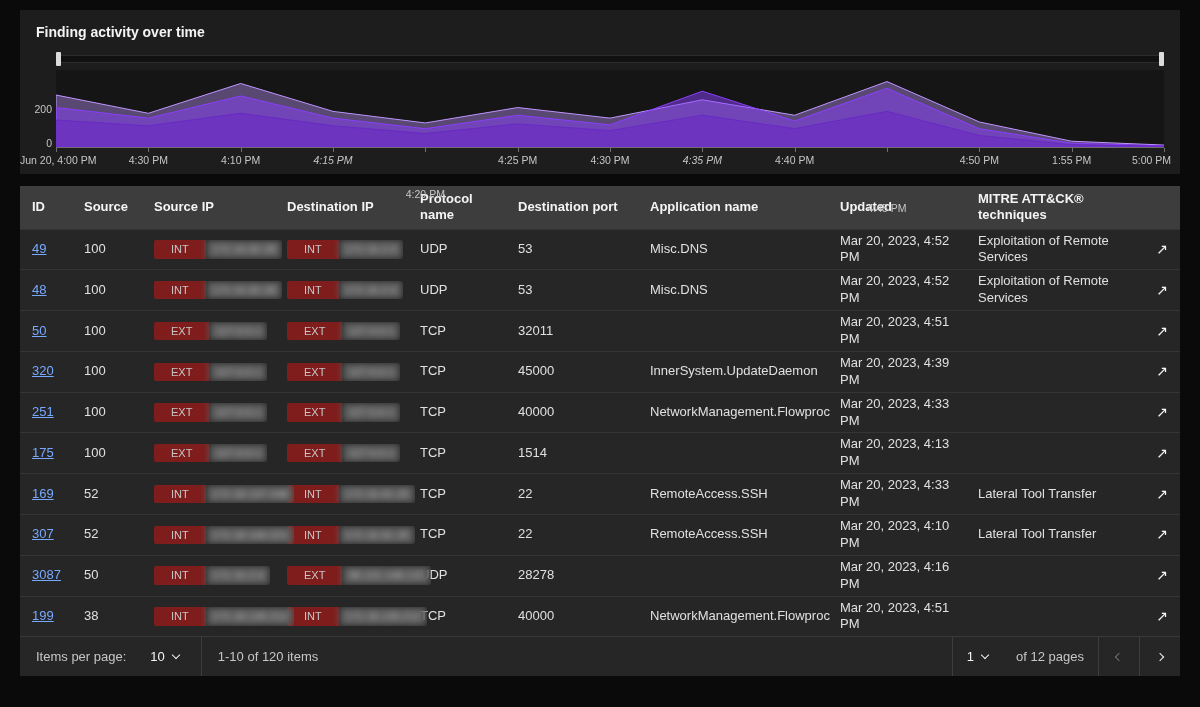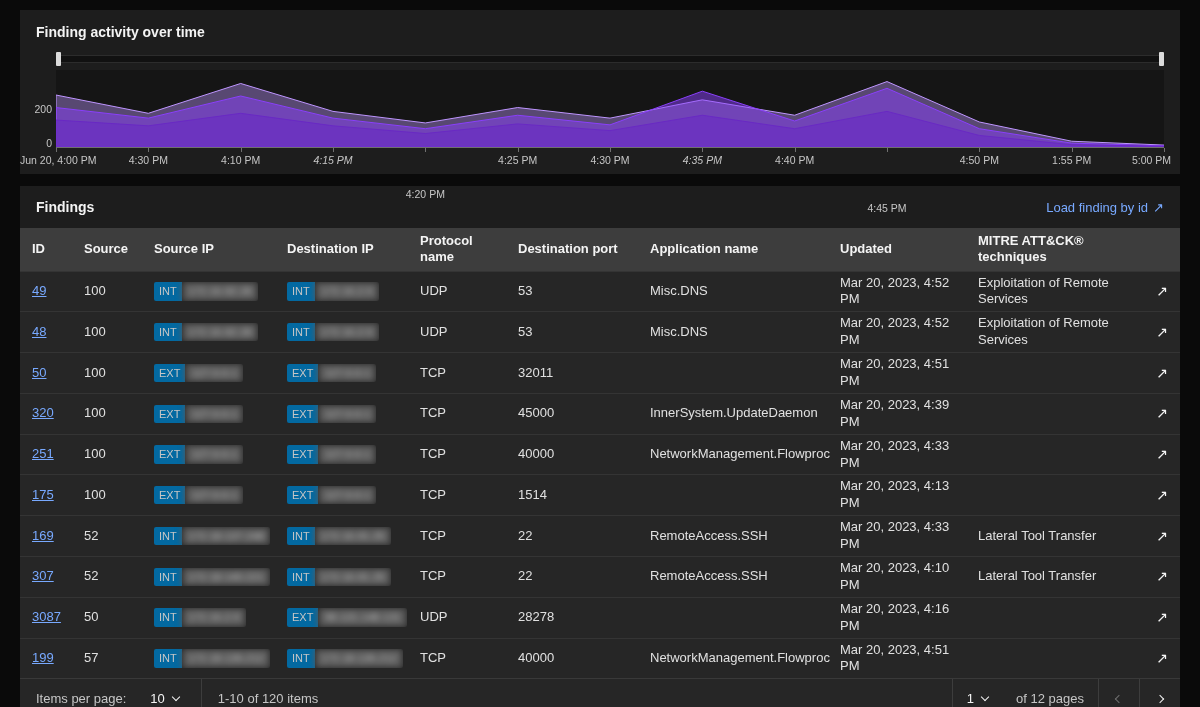--- a/index.html
+++ b/index.html
@@ -42,21 +42,21 @@
     background: #3d3d3d; color: #f4f4f4; font-weight: 700; font-size: 13px;
     text-align: left; vertical-align: middle; padding: 5px 12px; height: 40px; line-height: 1.25;
   }
   tbody td {
     background: #262626; color: #e0e0e0; font-size: 13px;
     padding: 3px 12px; height: 40px; vertical-align: middle;
     border-top: 1px solid #343434; line-height: 1.3;
   }
   .id-link { color: #78a9ff; text-decoration: underline; cursor: pointer; }
   .ipchip { display: inline-flex; align-items: stretch; border-radius: 2px; overflow: hidden; font-size: 11px; white-space: nowrap; }
-  .zone { background: #0369a1; color: #c6c6c6; padding: 2px 5px; }
+  .zone { background: #7f1d1d; color: #c6c6c6; padding: 2px 17px; }
   .redacted { background: #585858; color: #bdbdbd; padding: 2px 6px; filter: blur(3px); }
   .c-launch { text-align: right; }
   .launch-icon { color: #f4f4f4; font-size: 14px; cursor: pointer; }
 
   
   .pagination {
     display: flex; align-items: stretch; height: 40px; background: #262626;
     border-top: 1px solid #393939; font-size: 13px; color: #c6c6c6;
   }
   .pg-left { display: flex; align-items: center; padding: 0 8px 0 16px; gap: 10px; }
@@ -128,27 +128,20 @@
           <i class="tick" style="left: 91.6667%;"></i>
           <span class="x-lab" style="left: 91.6667%;">1:55 PM</span>
           <i class="tick" style="left: 100%;"></i>
           <span class="x-lab" style="left: 100%; transform: translateX(-82%);">5:00 PM</span>
         </div>
     </div>
   </div>
 </section>
 
 <section class="card findings-card">
-  <div class="findings-header">
-    <h2>Findings</h2>
-    <a class="load-link">
-      <span>Load finding by id</span>
-      <span class="launch">↗</span>
-    </a>
-  </div>
 
   <table>
     <colgroup>
       <col style="width:52px">
         <col style="width:70px">
         <col style="width:133px">
         <col style="width:133px">
       <col style="width:98px">
         <col style="width:132px">
         <col style="width:190px">
@@ -328,21 +321,21 @@
             </span></td>
           <td>UDP</td>
           <td>28278</td>
           <td></td>
           <td>Mar 20, 2023, 4:16 PM</td>
           <td></td>
           <td class="c-launch"><span class="launch-icon">↗</span></td>
         </tr>
         <tr>
           <td><a class="id-link">199</a></td>
-          <td>57</td>
+          <td>38</td>
           <td><span class="ipchip">
               <span class="zone">INT</span>
               <span class="redacted">172.18.136.212</span>
             </span></td>
           <td><span class="ipchip">
               <span class="zone">INT</span>
               <span class="redacted">172.18.136.212</span>
             </span></td>
           <td>TCP</td>
           <td>40000</td>

